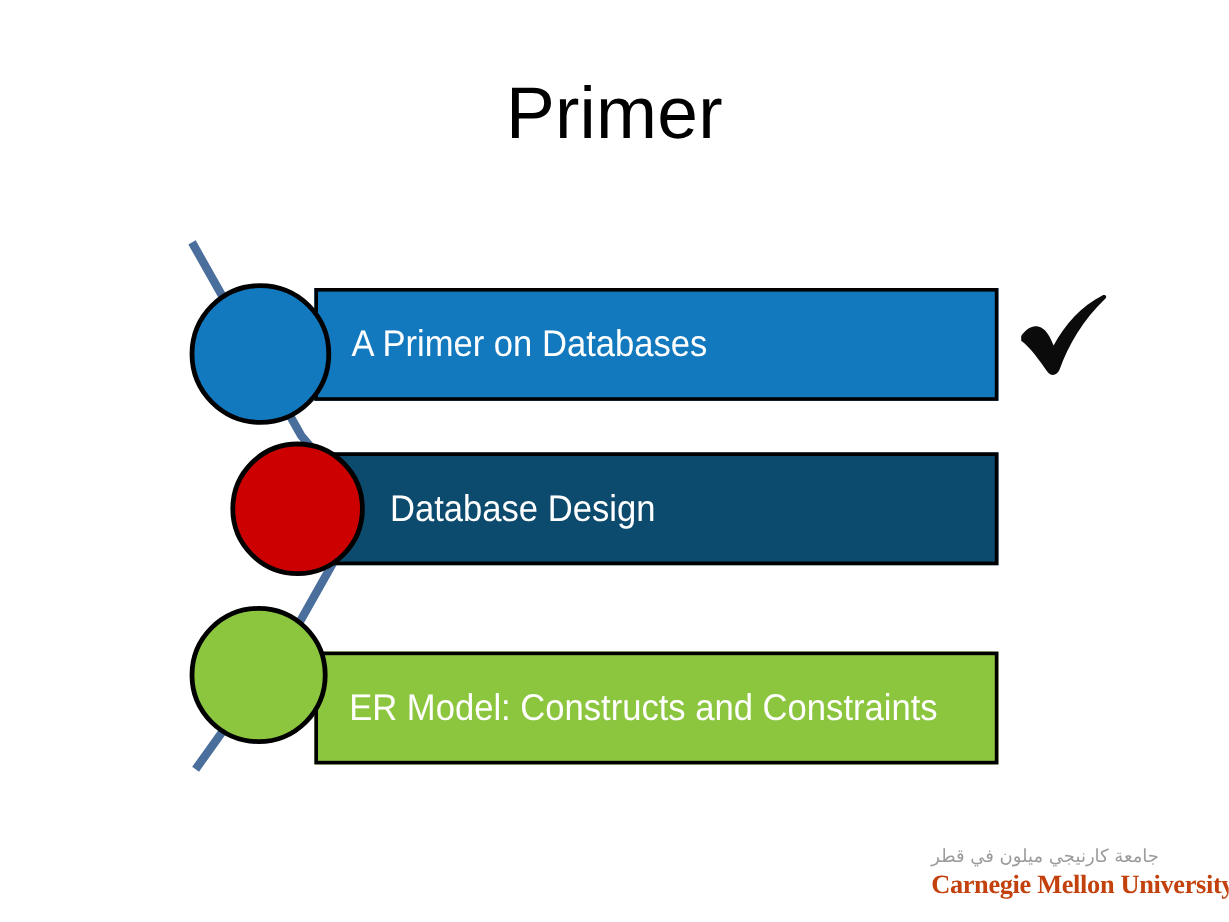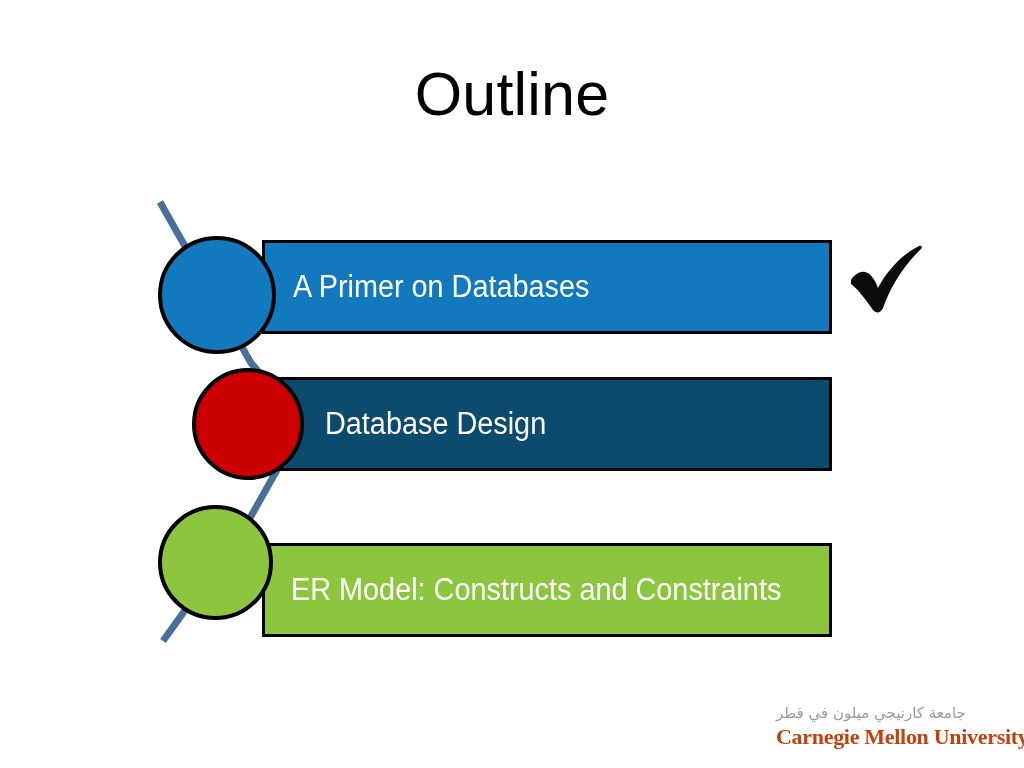--- a/index.html
+++ b/index.html
@@ -141,21 +141,21 @@
     font-weight: 400;
     color: #b8505a;
     letter-spacing: -0.2px;
   }
 </style>
 </head>
 <body>
 
 <div id="slide">
 
-  <div id="slide-title">Outline</div>
+  <div id="slide-title">Primer</div>
 
   <div id="diagram">
 
     <svg id="connector-svg" viewBox="0 0 1024 768" xmlns="http://www.w3.org/2000/svg">
       <polyline points="160,202 251,363 303,424 246,525 163,641" fill="none" stroke="#4a6f9c" stroke-width="7" stroke-linecap="butt" stroke-linejoin="miter"></polyline>
     </svg>
 
     <div class="stage">
       <div class="stage-bar" id="bar-1">
         <span class="stage-bar-label">A Primer on Databases</span>

